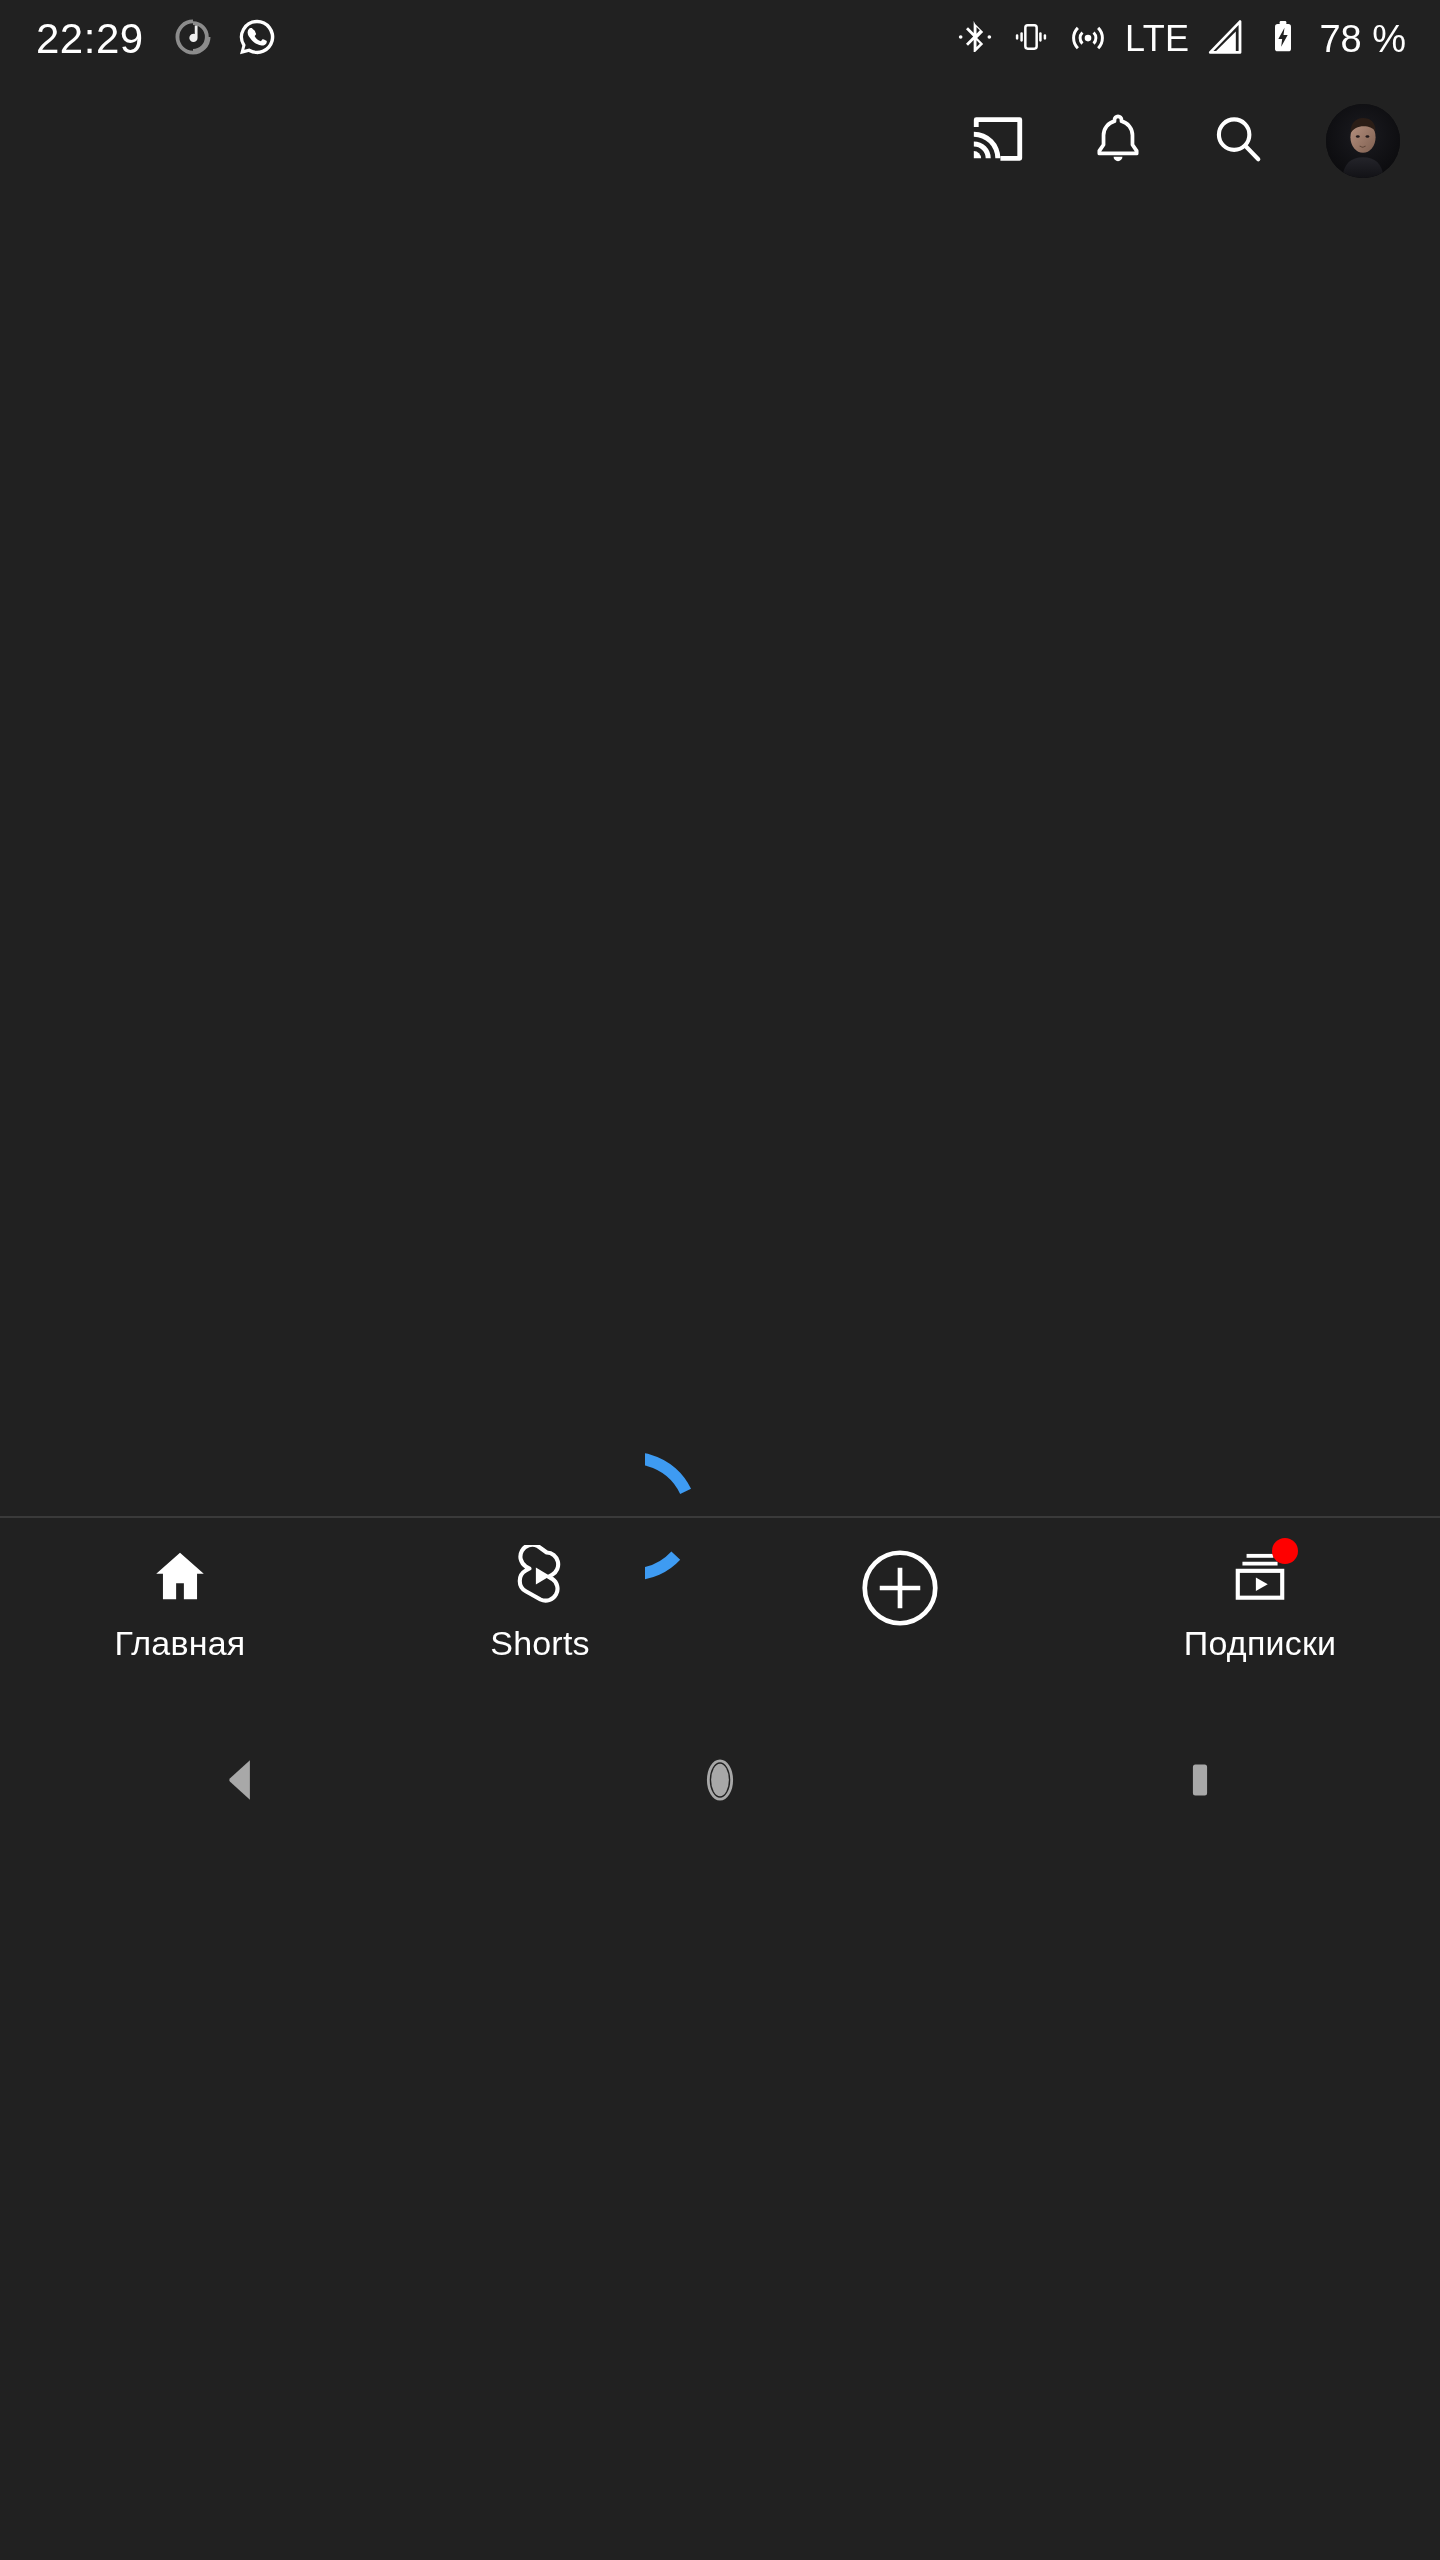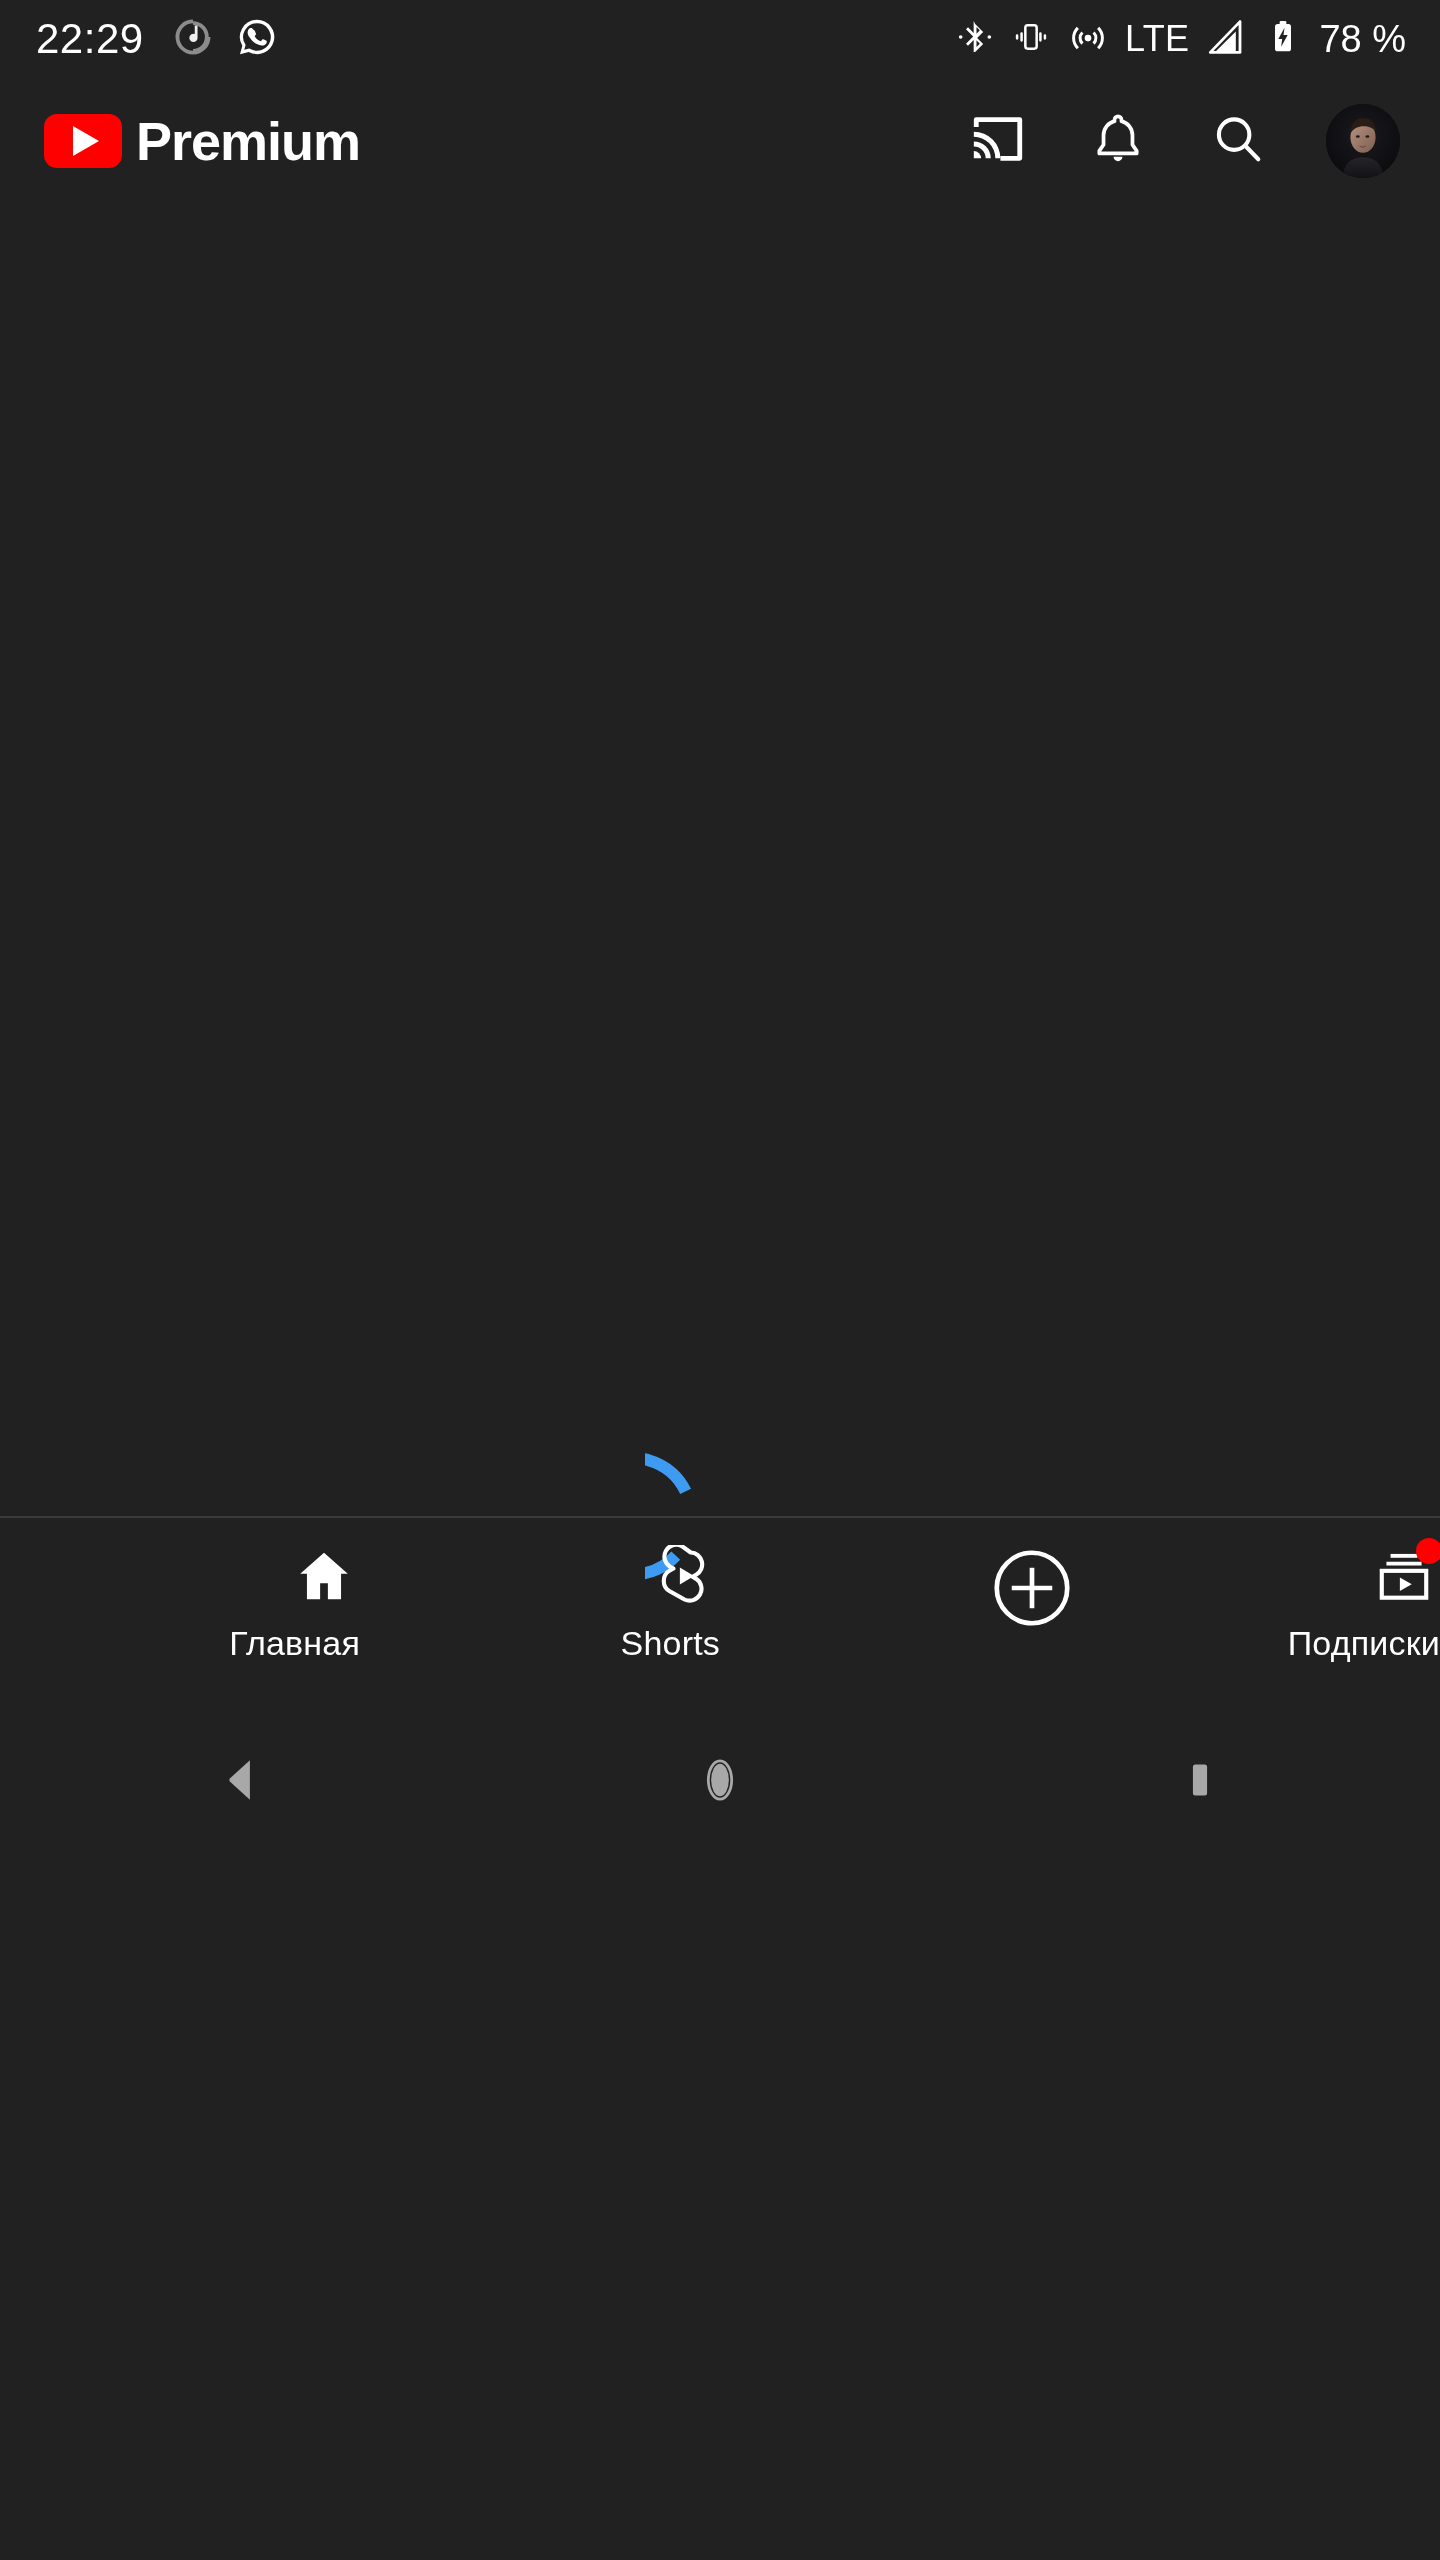--- a/index.html
+++ b/index.html
@@ -122,21 +122,21 @@
     height:196px;
     background:#212121;
     border-top:2px solid #3a3a3a;
     display:flex;
     align-items:flex-start;
     padding-top:22px;
   }
   .nav-item {
     flex:1 1 20%;
     display:flex; flex-direction:column;
-    align-items:flex-end;
+    align-items:center;
     gap:14px;
     cursor:pointer;
   }
   .nav-icon {
     position:relative;
     width:72px; height:72px;
     display:flex; align-items:center; justify-content:center;
   }
   .nav-label {
     color:#ffffff;
@@ -240,26 +240,20 @@
           <rect x="10" y="2.4" width="4" height="2" rx="0.7" fill="#ffffff"></rect>
           <path d="M12.9 6.4 9.2 13.2h2.3l-.6 4.6 3.9-7h-2.5z" fill="#212121"></path>
         </svg>
       </span>
       <span class="status-batt-text">78 %</span>
     </div>
   </div>
 
   <div class="app-header">
 
-    <div class="brand">
-      <span class="brand-logo-box">
-        <span class="brand-logo-tri"></span>
-      </span>
-      <span class="brand-word">Premium</span>
-    </div>
 
     <div class="header-spacer"></div>
 
     <div class="header-actions">
 
       <span class="hicon-btn">
         <span>
           <svg width="58" height="58" viewBox="0 0 24 24">
             <path d="M21 3H3a1 1 0 0 0-1 1v3h2V5h16v14h-7v2h8a1 1 0 0 0 1-1V4a1 1 0 0 0-1-1z" fill="#ffffff"></path>
             <path d="M2 9v2.1A8.9 8.9 0 0 1 10.9 20H13A11 11 0 0 0 2 9z" fill="#ffffff"></path>

